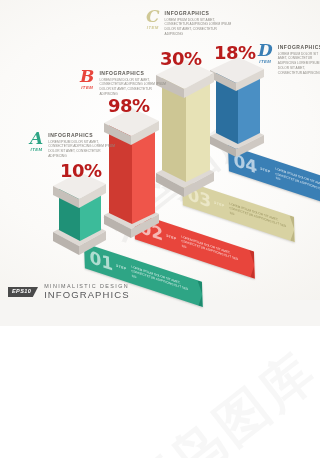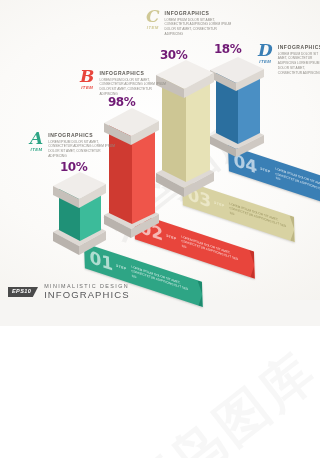--- a/index.html
+++ b/index.html
@@ -91,22 +91,22 @@
   }
 
   
   .bar { position: absolute; }
   .bar svg { display: block; overflow: visible; }
 
   .pct {
     position: absolute;
     font-family: "DejaVu Sans", sans-serif;
     font-weight: 700;
-    color: #701a75;
-    font-size: 12px;
+    color: #b91c1c;
+    font-size: 18px;
     letter-spacing: -0.5px;
     white-space: nowrap;
   }
 
   
   .callout { position: absolute; display: flex; align-items: flex-start; }
   .co-letter-wrap {
     display: flex; flex-direction: column; align-items: center;
     margin-right: 5px; flex: 0 0 auto;
   }

